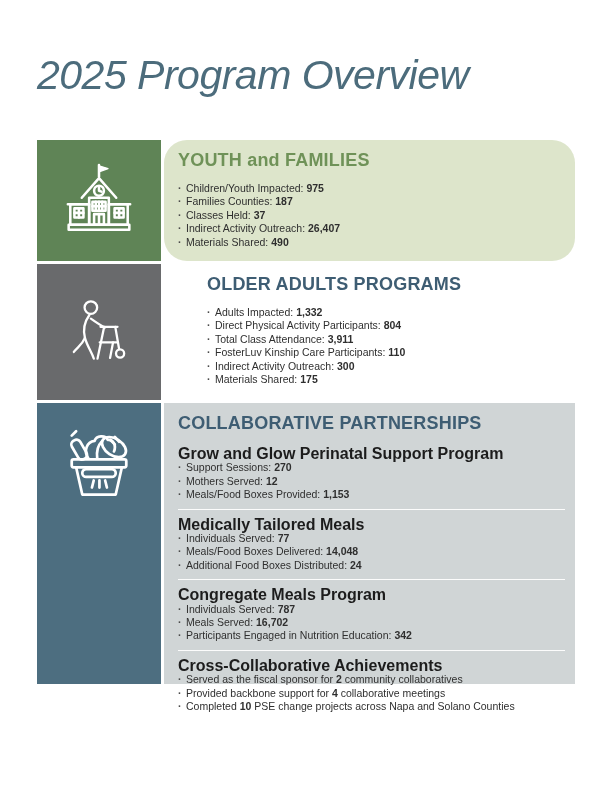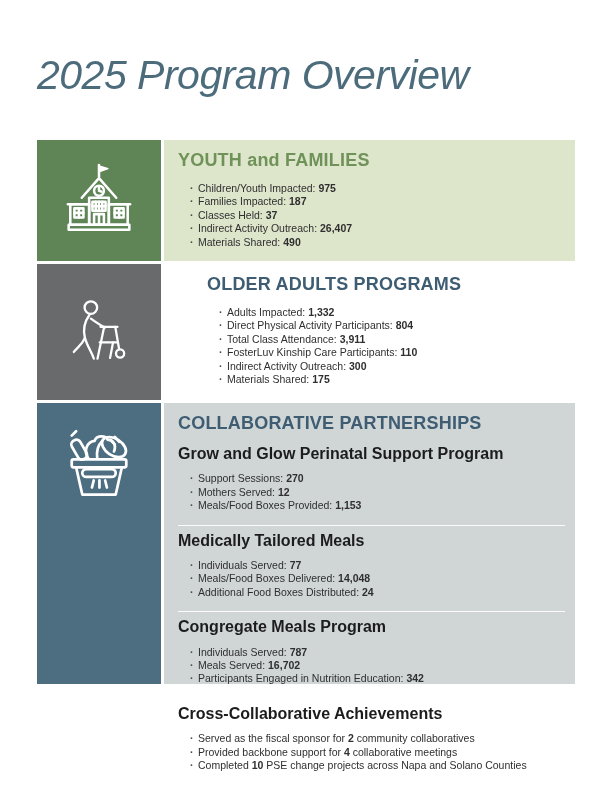--- a/index.html
+++ b/index.html
@@ -31,32 +31,32 @@
   .section-youth{height:121px;}
   .section-older{height:136px;gap:32px;}
   .section-collab{height:281px;}
   .section-youth .icon-panel{background:var(--green-box,#5f8456);}
   .section-older .icon-panel{background:var(--gray-box,#696a6c);}
   .section-collab .icon-panel{background:var(--blue-box,#4d6e80);align-items:flex-start;padding-top:13px;}
   .content{
     flex:1;box-sizing:border-box;
     padding:9px 10px 0 14px;
   }
-  .section-youth .content{background:var(--green-bg,#dde5cb);}
+  .section-youth .content{background:var(--green-bg,#dde5cb);border-radius:23px;}
   .section-older .content{background:var(--page-bg,#ffffff);}
   .section-collab .content{background:var(--gray-bg,#d0d5d6);}
   .heading{
     font-size:18px;line-height:18px;font-weight:bold;
     letter-spacing:0.2px;margin:2px 0 13px 0;white-space:nowrap;
   }
   .section-youth .heading{color:var(--green-heading,#6f9258);}
   .section-older .heading{color:var(--slate-heading,#3e5d73);}
   .section-collab .heading{color:var(--slate-heading,#3e5d73);margin-bottom:15px;}
   ul.bullets{
-    list-style:none;margin:12px;padding:0;
+    list-style:none;margin:0;padding:0;
     font-size:10.5px;line-height:13.4px;
     color:var(--body-text,#2f2f2f);
   }
   ul.bullets li{margin:0;white-space:nowrap;}
   .dot{display:inline-block;width:8px;color:#4a4a4a;font-weight:bold;}
   .bold{font-weight:bold;}
   .group-title{
     font-size:16px;line-height:13.4px;font-weight:bold;
     color:#1c1c1c;margin:0 0 1px 0;white-space:nowrap;
   }
@@ -96,21 +96,21 @@
           <path d="M74.5,59 V70 M69,64.5 H80"></path>
           <rect x="13" y="79" width="74" height="6"></rect>
         </svg>
       </div>
       <div class="content">
         <div class="heading">YOUTH and FAMILIES</div>
         <div>
             <div>
               <ul class="bullets">
                 <li><span class="dot">·</span><span>Children/Youth Impacted: </span><span class="bold">975</span></li>
-                <li><span class="dot">·</span><span>Families Impacted: </span><span class="bold">187</span></li>
+                <li><span class="dot">·</span><span>Families Counties: </span><span class="bold">187</span></li>
                 <li><span class="dot">·</span><span>Classes Held: </span><span class="bold">37</span></li>
                 <li><span class="dot">·</span><span>Indirect Activity Outreach: </span><span class="bold">26,407</span></li>
                 <li><span class="dot">·</span><span>Materials Shared: </span><span class="bold">490</span></li>
               </ul>
             </div>
           </div>
       </div>
     </div>
 
     <div class="section section-older">

